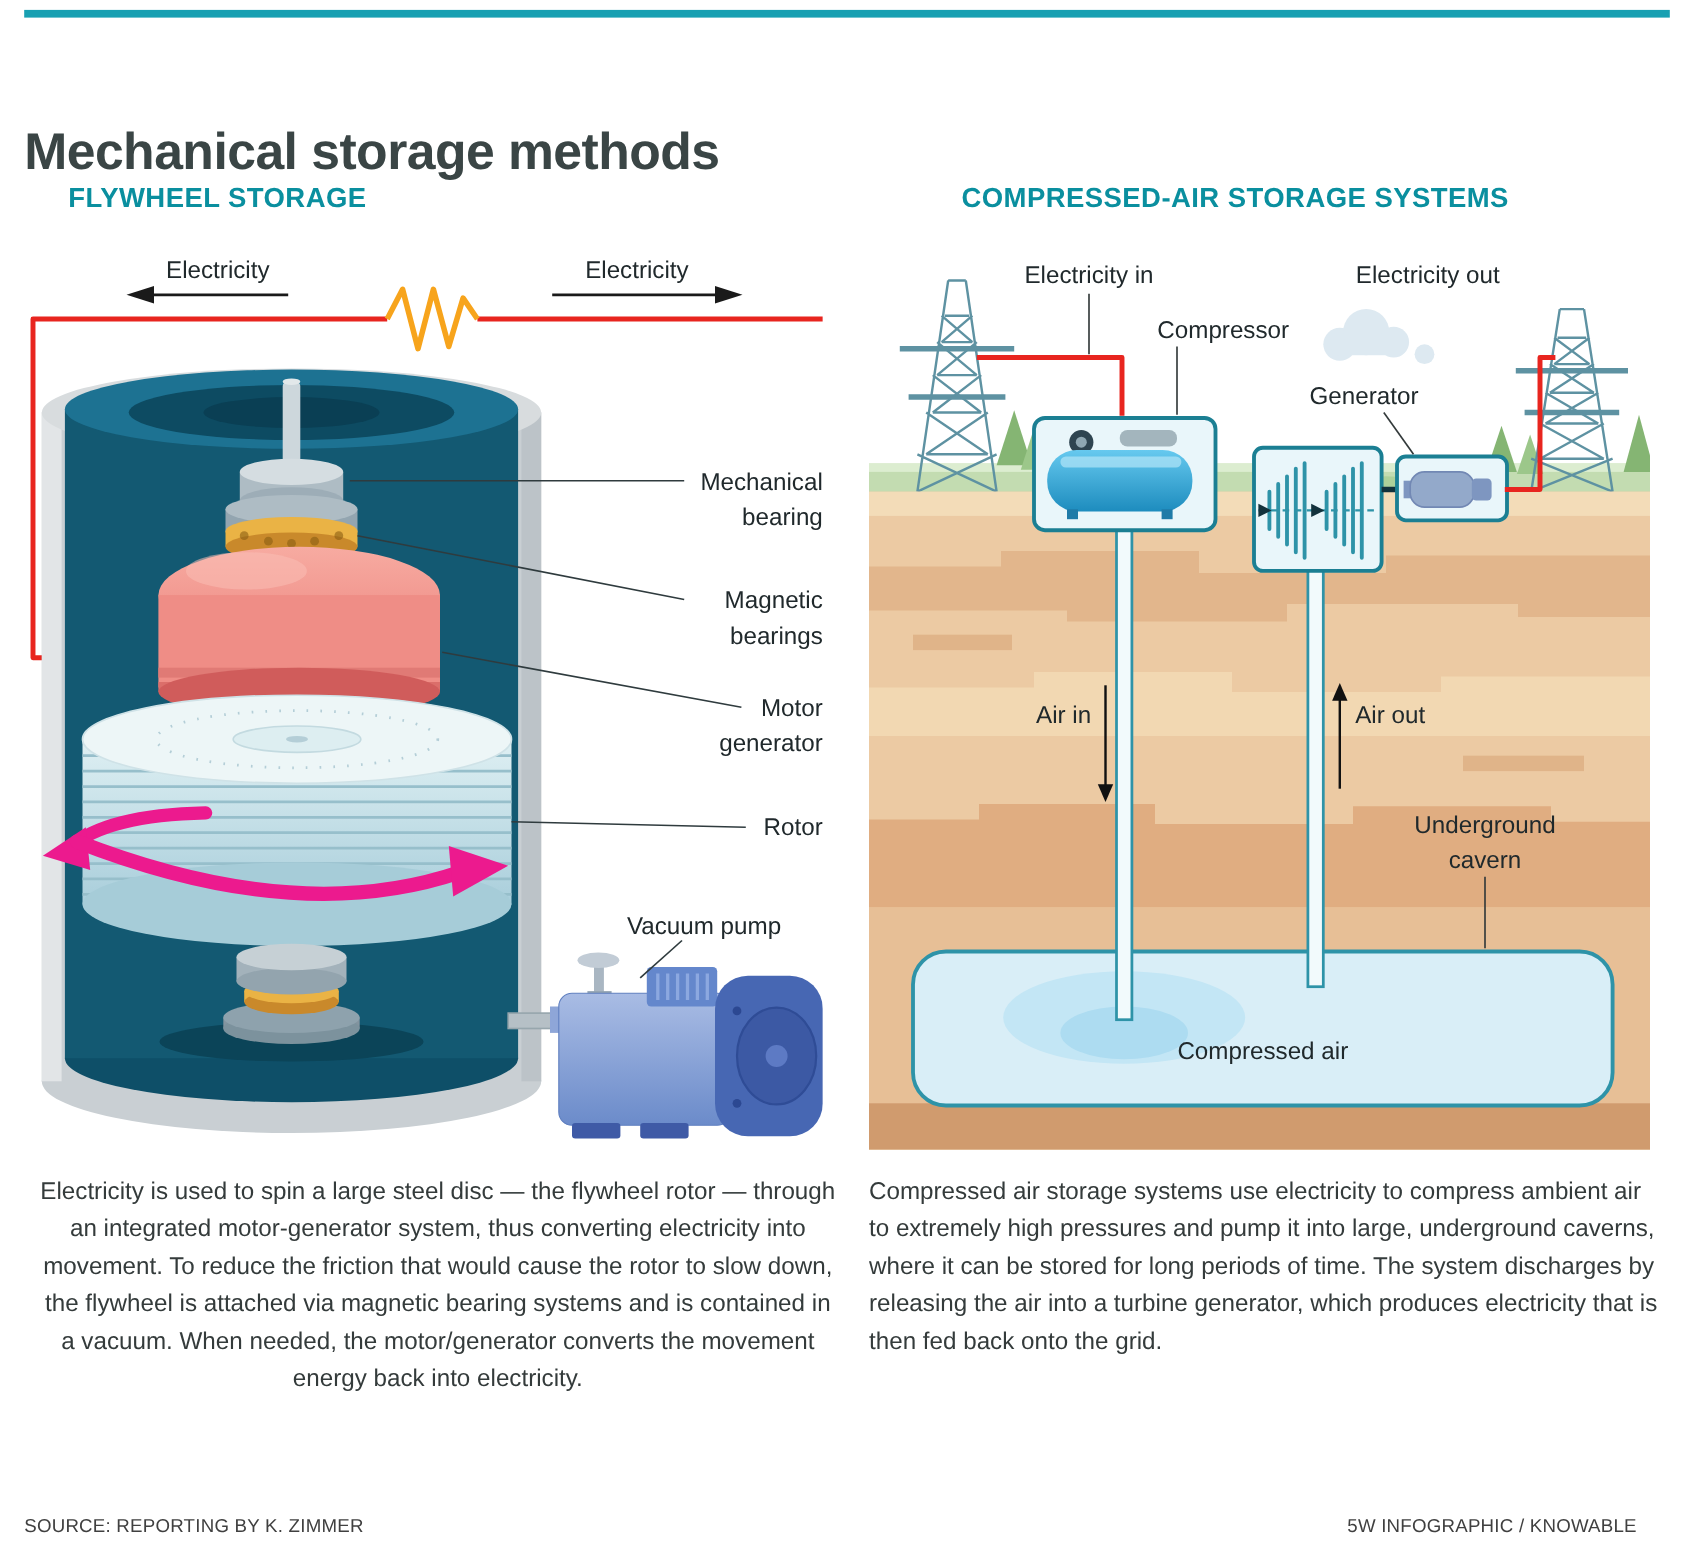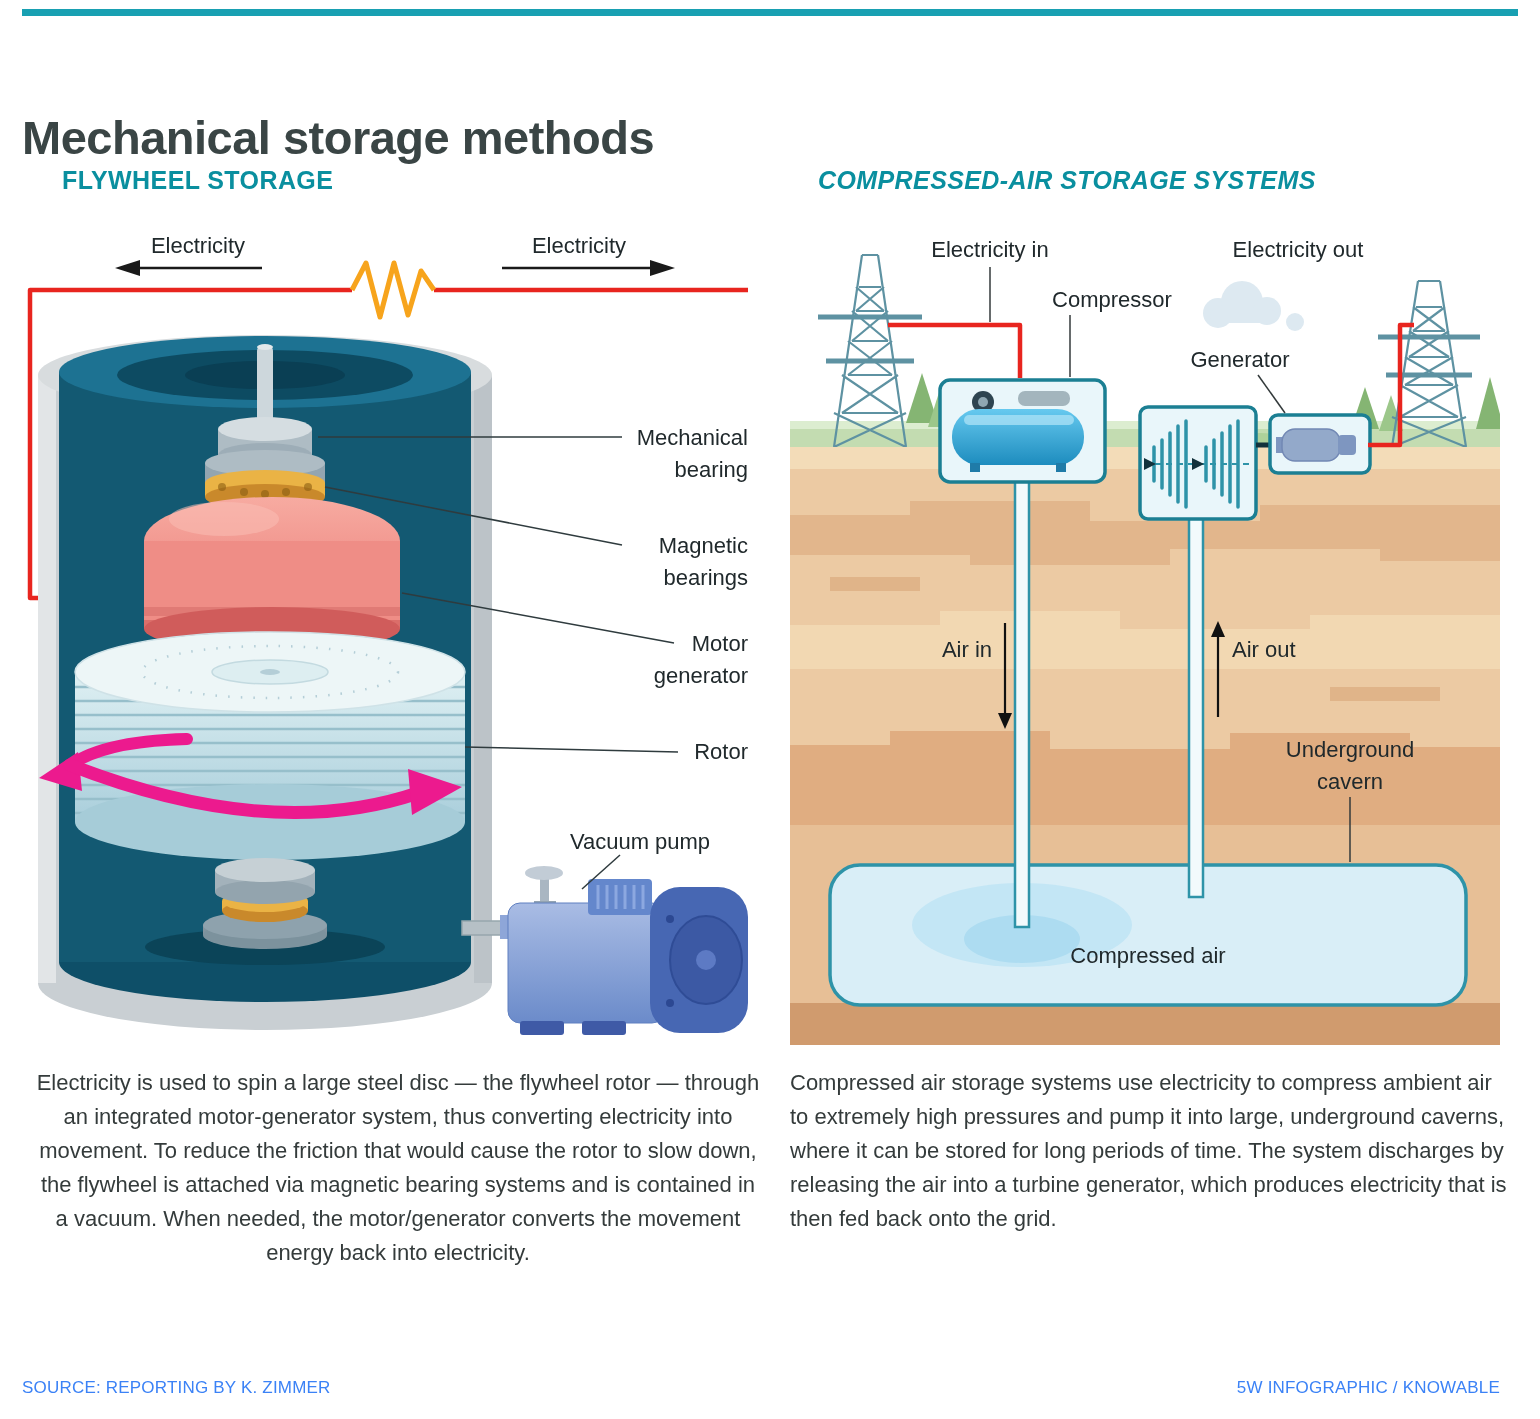--- a/index.html
+++ b/index.html
@@ -17,36 +17,36 @@
   }
   .page-title {
     position:absolute; left:22px; top:66px;
     font-size:47px; font-weight:bold; color:#3a4545; letter-spacing:-0.5px;margin-top:44px;
   }
   .section-heading {
     position:absolute; top:166px;
     font-size:25px; font-weight:bold; color:#0a8f9f; letter-spacing:0.4px;margin-left:40px;
   }
   .heading-left  { left:22px; }
-  .heading-right { left:778px;font-style:italic; }
+  .heading-right { left:834px; }
   .diagram { position:absolute; top:225px; }
   .diagram-left  { left:22px; }
   .diagram-right { left:790px; }
   .description {
     position:absolute; top:1066px;
     font-size:22px; line-height:34px; color:#343b3b;
   }
   .desc-left  { left:32px;  width:732px;text-align:center; }
   .desc-right { left:790px; width:718px; }
   .footer-text {
     position:absolute; top:1378px;
-    font-size:17px; color:#3b82f6; letter-spacing:0.2px;
+    font-size:17px; color:#404040; letter-spacing:0.2px;
   }
   .footer-source { left:22px; }
-  .footer-credit { right:40px; text-align:center; }
+  .footer-credit { right:52px; text-align:center; }
   svg text {
     font-family:"Liberation Sans", sans-serif;
     font-size:22px; fill:#20292c;
   }
 </style>
 </head>
 <body>
 
 <div class="top-bar"></div>
 

